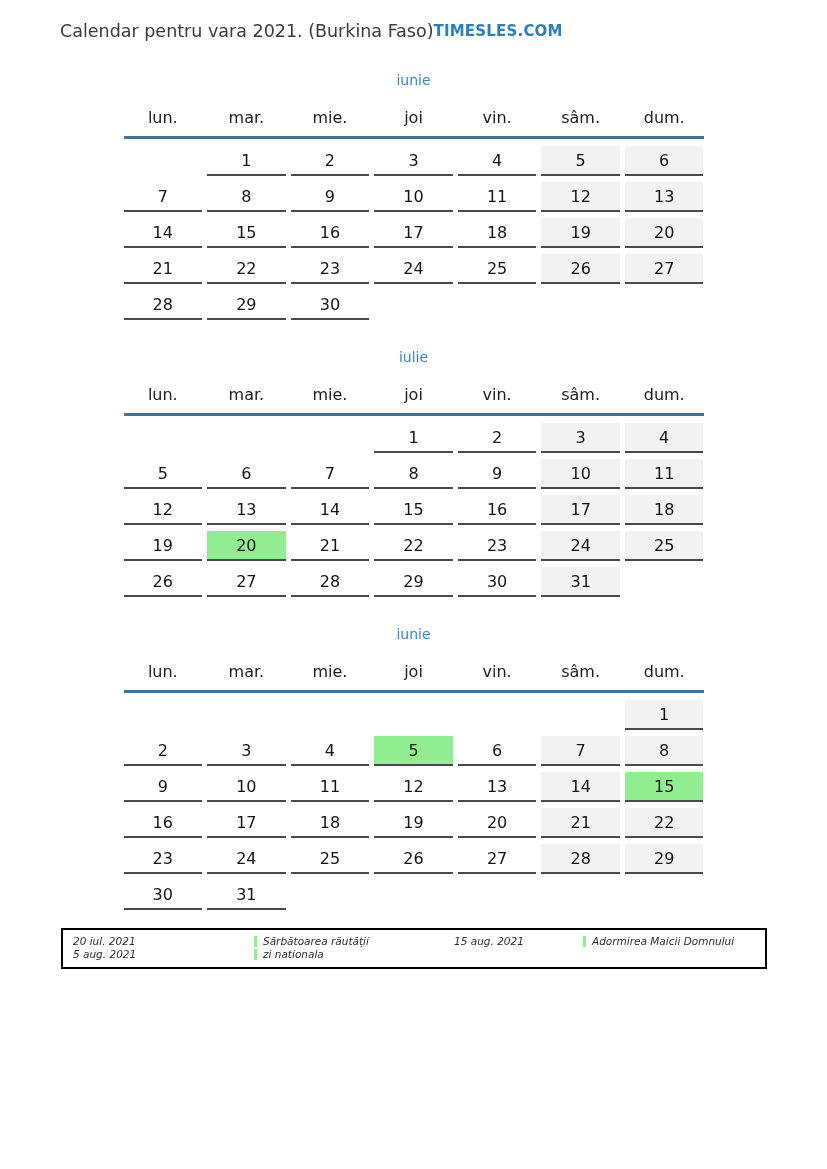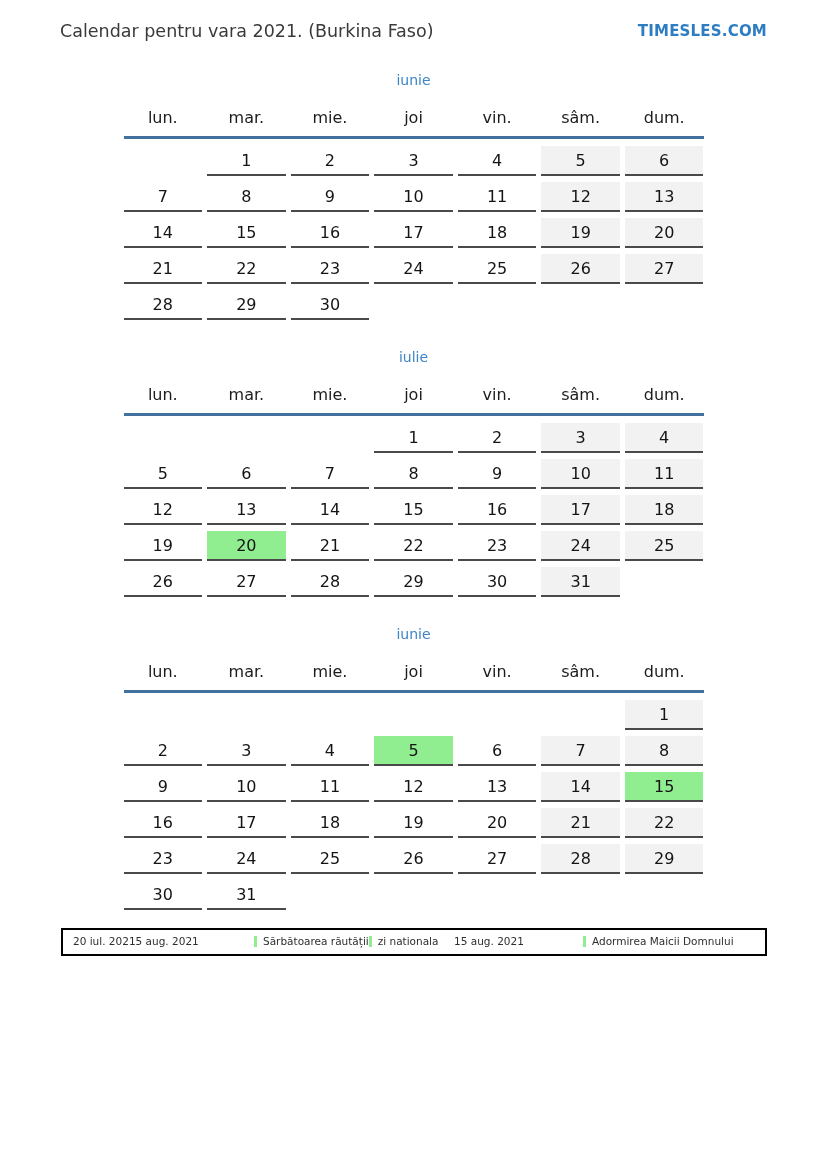--- a/index.html
+++ b/index.html
@@ -11,21 +11,21 @@
     --brand-blue:#2d7dc3;
   }
   *{box-sizing:border-box;}
   html,body{margin:0;padding:0;}
   body{
     width:827px;height:1169px;background:#ffffff;
     font-family:"DejaVu Sans","Liberation Sans",sans-serif;
     color:#222;position:relative;overflow:hidden;
   }
   .header{
-    display:flex;justify-content:space-between;align-items:flex-start;
+    display:flex;align-items:flex-start;
     padding:19px 60px 0 60px;
   }
   .page-title{font-size:17.5px;color:#3a3a3a;line-height:24px;}
   .brand{
     font-size:15px;font-weight:600;color:var(--brand-blue);
     text-decoration:none;letter-spacing:0.2px;line-height:20px;margin-top:2px;
   }
   .months{width:580px;margin:0 auto;}
   .month{margin:0;}
   .month-title{
@@ -51,21 +51,21 @@
   .cell.weekend{background:var(--weekend-bg);}
   .cell.highlight{background:var(--highlight-green);}
   .cell.empty{border-bottom:none;background:transparent;}
   .legend{
     width:706px;margin:18px 0 0 61px;
     border:2px solid #000;
     display:flex;align-items:flex-start;
     font-size:10.5px;color:#2e2e2e;
     padding:5px 0 6px 10px;
   }
-  .lcol{display:flex;flex-direction:row;}
+  .lcol{display:flex;flex-direction:column;font-style:italic;}
   .lcol.dates1{width:151px;}
   .lcol.labels1{width:200px;margin-left:30px;}
   .lcol.dates2{width:129px;}
   .lcol.labels2{flex:1;}
   .lline{height:13px;line-height:13px;display:flex;align-items:center;white-space:nowrap;}
   .bar{
     display:inline-block;width:3px;height:11px;
     background:var(--highlight-green);margin-right:6px;flex:0 0 3px;
   }
 </style>

